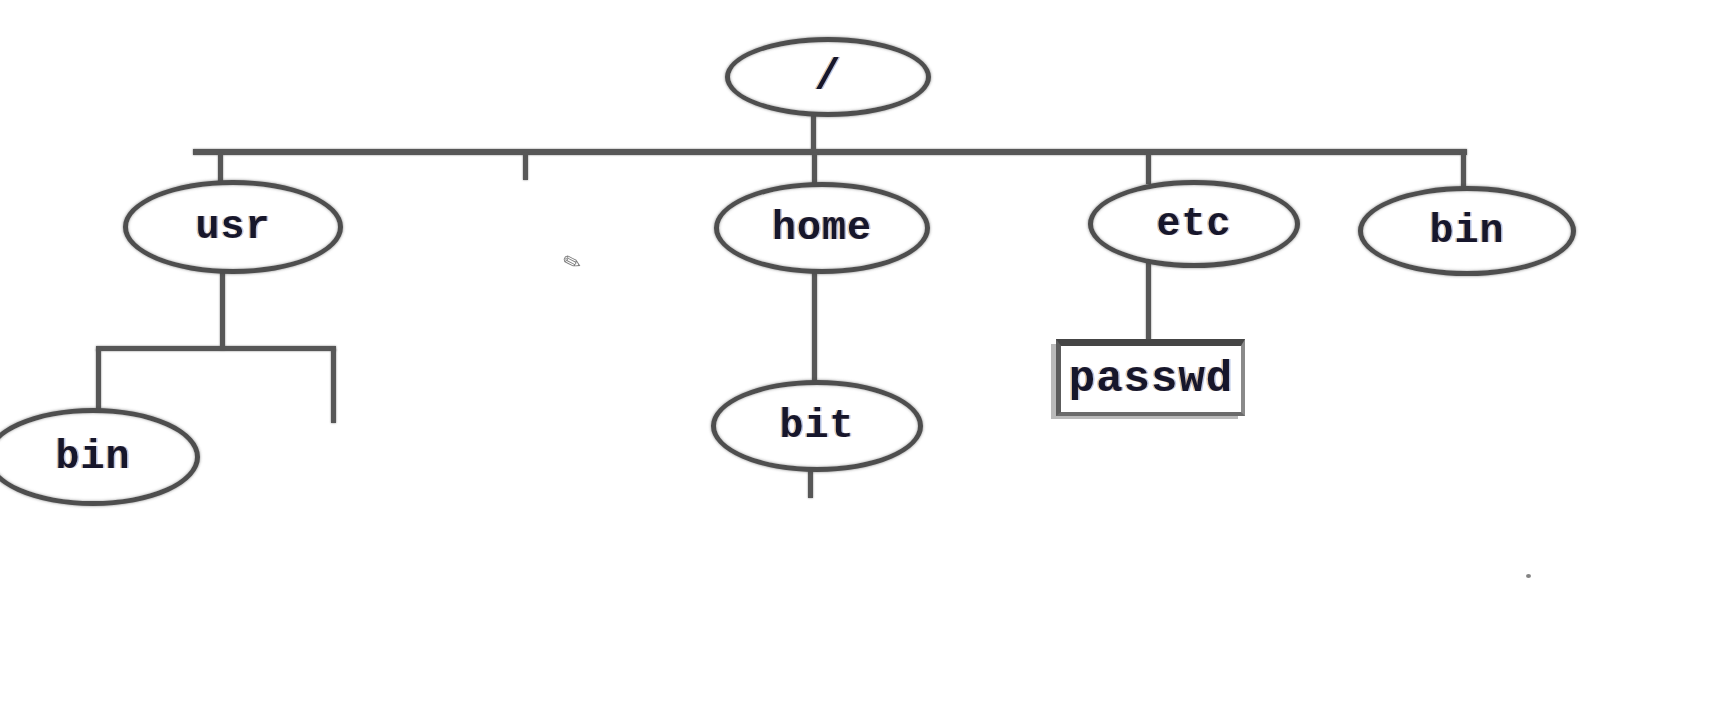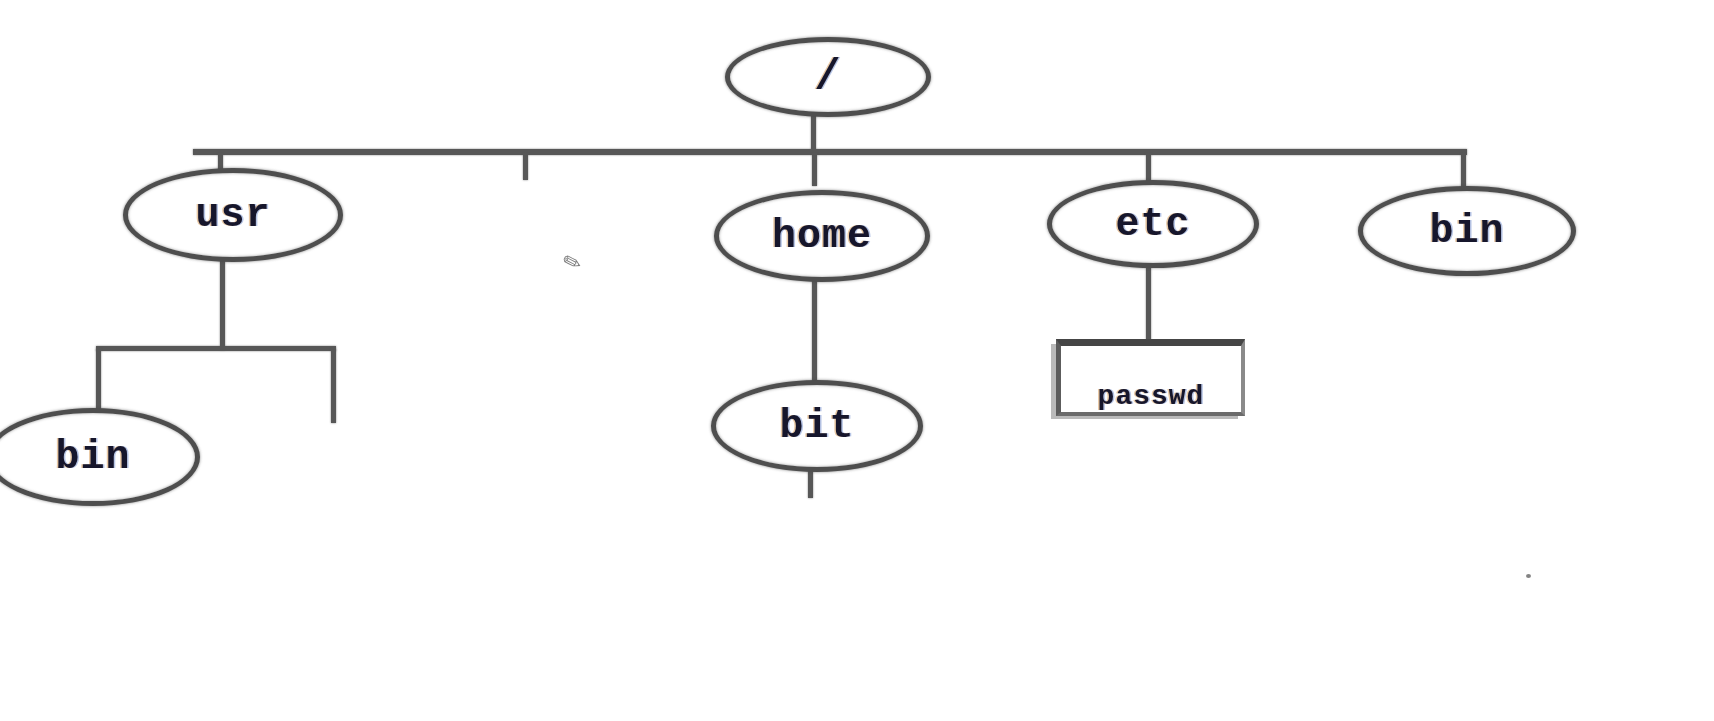--- a/index.html
+++ b/index.html
@@ -33,28 +33,27 @@
     letter-spacing:1px;white-space:pre;
   }
   .ellipse{
     border:5px solid #4e4e4e;border-radius:50%;
     box-shadow:0 0 3px rgba(70,70,70,.65), inset 0 0 3px rgba(70,70,70,.55);
   }
   .rect{
     border-top:7px solid #454545;border-left:5px solid #5c5c5c;
     border-right:4px solid #8a8a8a;border-bottom:4px solid #6b6b6b;
     box-shadow:-6px 4px 0 -1px rgba(130,130,130,.55);
-    font-size:28px;
-    align-items:flex-end;
+    font-size:44px;
   }
   #n-root      {left:725px;top:37px; width:196px;height:70px;font-size:44px;}
-  #n-usr       {left:123px;top:168px;width:210px;height:84px;justify-content:center;}
+  #n-usr       {left:123px;top:180px;width:210px;height:84px;justify-content:center;}
   #n-dev       {left:423px;top:175px;width:208px;height:82px;}
-  #n-home      {left:714px;top:190px;width:206px;height:82px;}
-  #n-etc       {left:1047px;top:180px;width:202px;height:78px;}
+  #n-home      {left:714px;top:182px;width:206px;height:82px;}
+  #n-etc       {left:1088px;top:180px;width:202px;height:78px;}
   #n-bin       {left:1358px;top:186px;width:208px;height:80px;}
   #n-usr-bin   {left:-14px;top:408px;width:204px;height:88px;}
   #n-usr-lib   {left:243px;top:419px;width:198px;height:84px;}
   #n-home-bit  {left:711px;top:380px;width:202px;height:82px;}
   #n-test-c    {left:723px;top:495px;width:178px;height:75px;}
   #n-passwd    {left:1056px;top:339px;width:180px;height:66px;}
   
   .pencil-cursor{
     position:absolute;left:563px;top:250px;font-size:22px;color:#7d7d7d;
     transform:rotate(-18deg);text-shadow:none;font-weight:normal;

